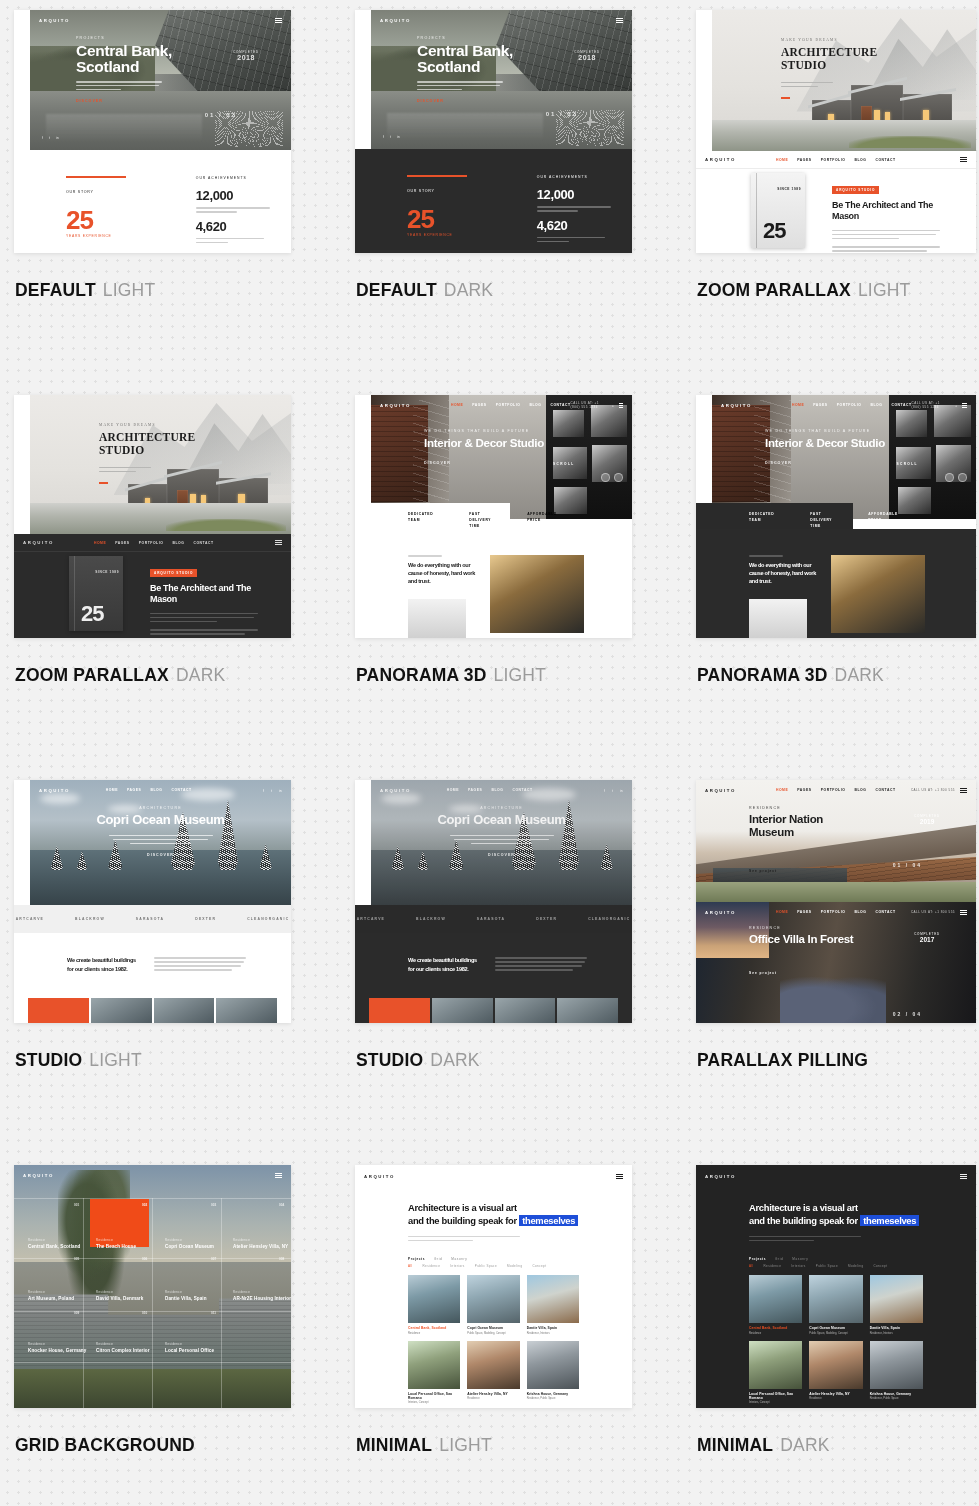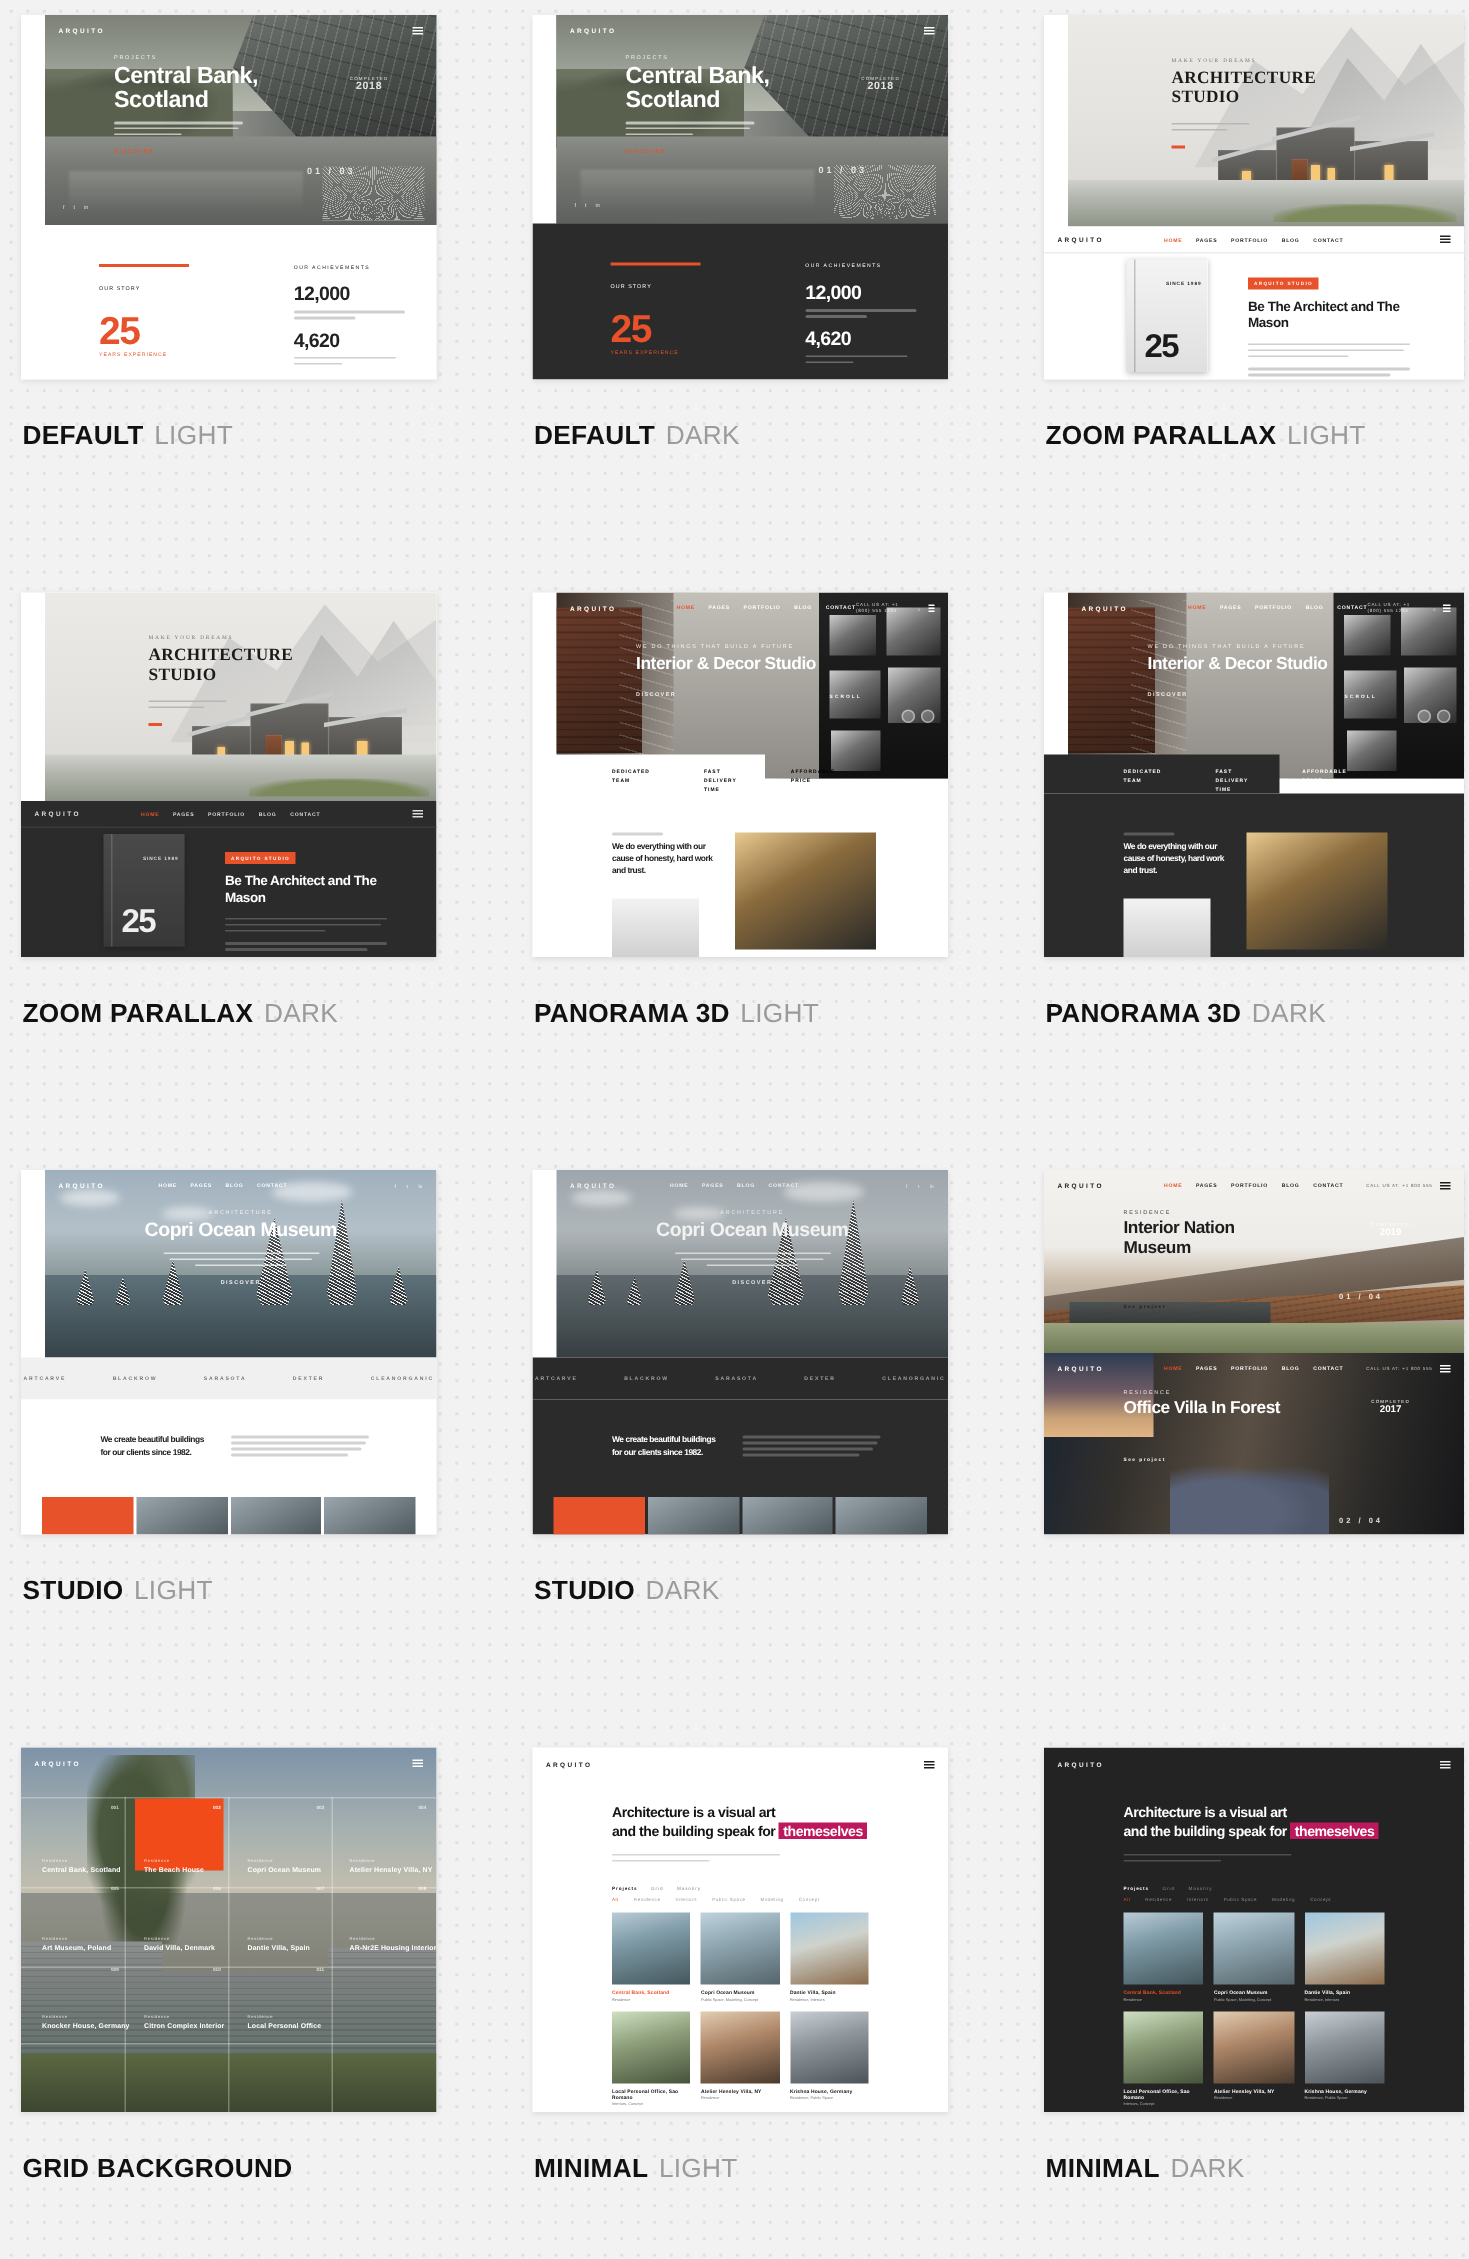--- a/index.html
+++ b/index.html
@@ -245,21 +245,21 @@
   .gb-card .ov { font-size:2.7px; letter-spacing:.5px; opacity:.8; }
   .gb-card .tt { font-size:4.6px; font-weight:700; letter-spacing:.1px; margin-top:1.5px; white-space:nowrap; }
   .gb-num { position:absolute; font-size:3.1px; color:rgba(255,255,255,.75); font-weight:700; }
   .gb-tile-acc { position:absolute; background:#f04b18; }
 
   
   .mn { position:absolute; inset:0; overflow:hidden; background:#fff; }
   .mn.dk { background:#232323; }
   .mn-copy { position:absolute; left:53px; top:36px; width:200px; }
   .mn-copy .h1 { font-size:9.4px; line-height:1.42; }
-  .mn-hl { background:#be185d; color:#fff; padding:0 3px; }
+  .mn-hl { background:#1d4ed8; color:#fff; padding:0 3px; }
   .mn-filters { position:absolute; left:53px; top:92px; display:flex; gap:9px; }
   .mn-filters span { font-size:3.1px; letter-spacing:.6px; }
   .mn-tabs { position:absolute; left:53px; top:99px; display:flex; gap:10px; }
   .mn-tabs span { font-size:3px; letter-spacing:.4px; }
   .mn-cards { position:absolute; left:53px; top:110px; right:53px;
     display:grid; grid-template-columns: repeat(3, 1fr); gap:6px 7px; }
   .mn-card .ph { width:100%; height:48px; }
   .mn-card .tt { font-size:3.3px; font-weight:700; margin-top:3px; letter-spacing:.1px; }
   .mn-card .sb { font-size:2.6px; margin-top:1.5px; opacity:.6; }
 
@@ -907,20 +907,23 @@
             <div class="cta" style="margin-top:25px;font-size:3.2px;text-transform:none">See project</div>
           </div>
           <div class="pp-year" style="color:#fff;top:30px">
             <div class="lab">COMPLETED</div>
             <div class="yr">2017</div>
           </div>
           <div class="pp-count" style="color:rgba(255,255,255,.85);bottom:6px">02 / 04</div>
         </div>
       </div>
     </div>
+    <div class="demo-label">
+      <span class="nm">PARALLAX PILLING</span><span class="vr"></span>
+    </div>
   </div>
 
   <div class="demo-cell">
     <div class="thumb-wrap">
       <div class="screen gb">
         <div class="gb-sky"></div>
         <div class="gb-tree"></div>
         <div class="gb-house"></div>
         <div class="gb-grass"></div>
 

